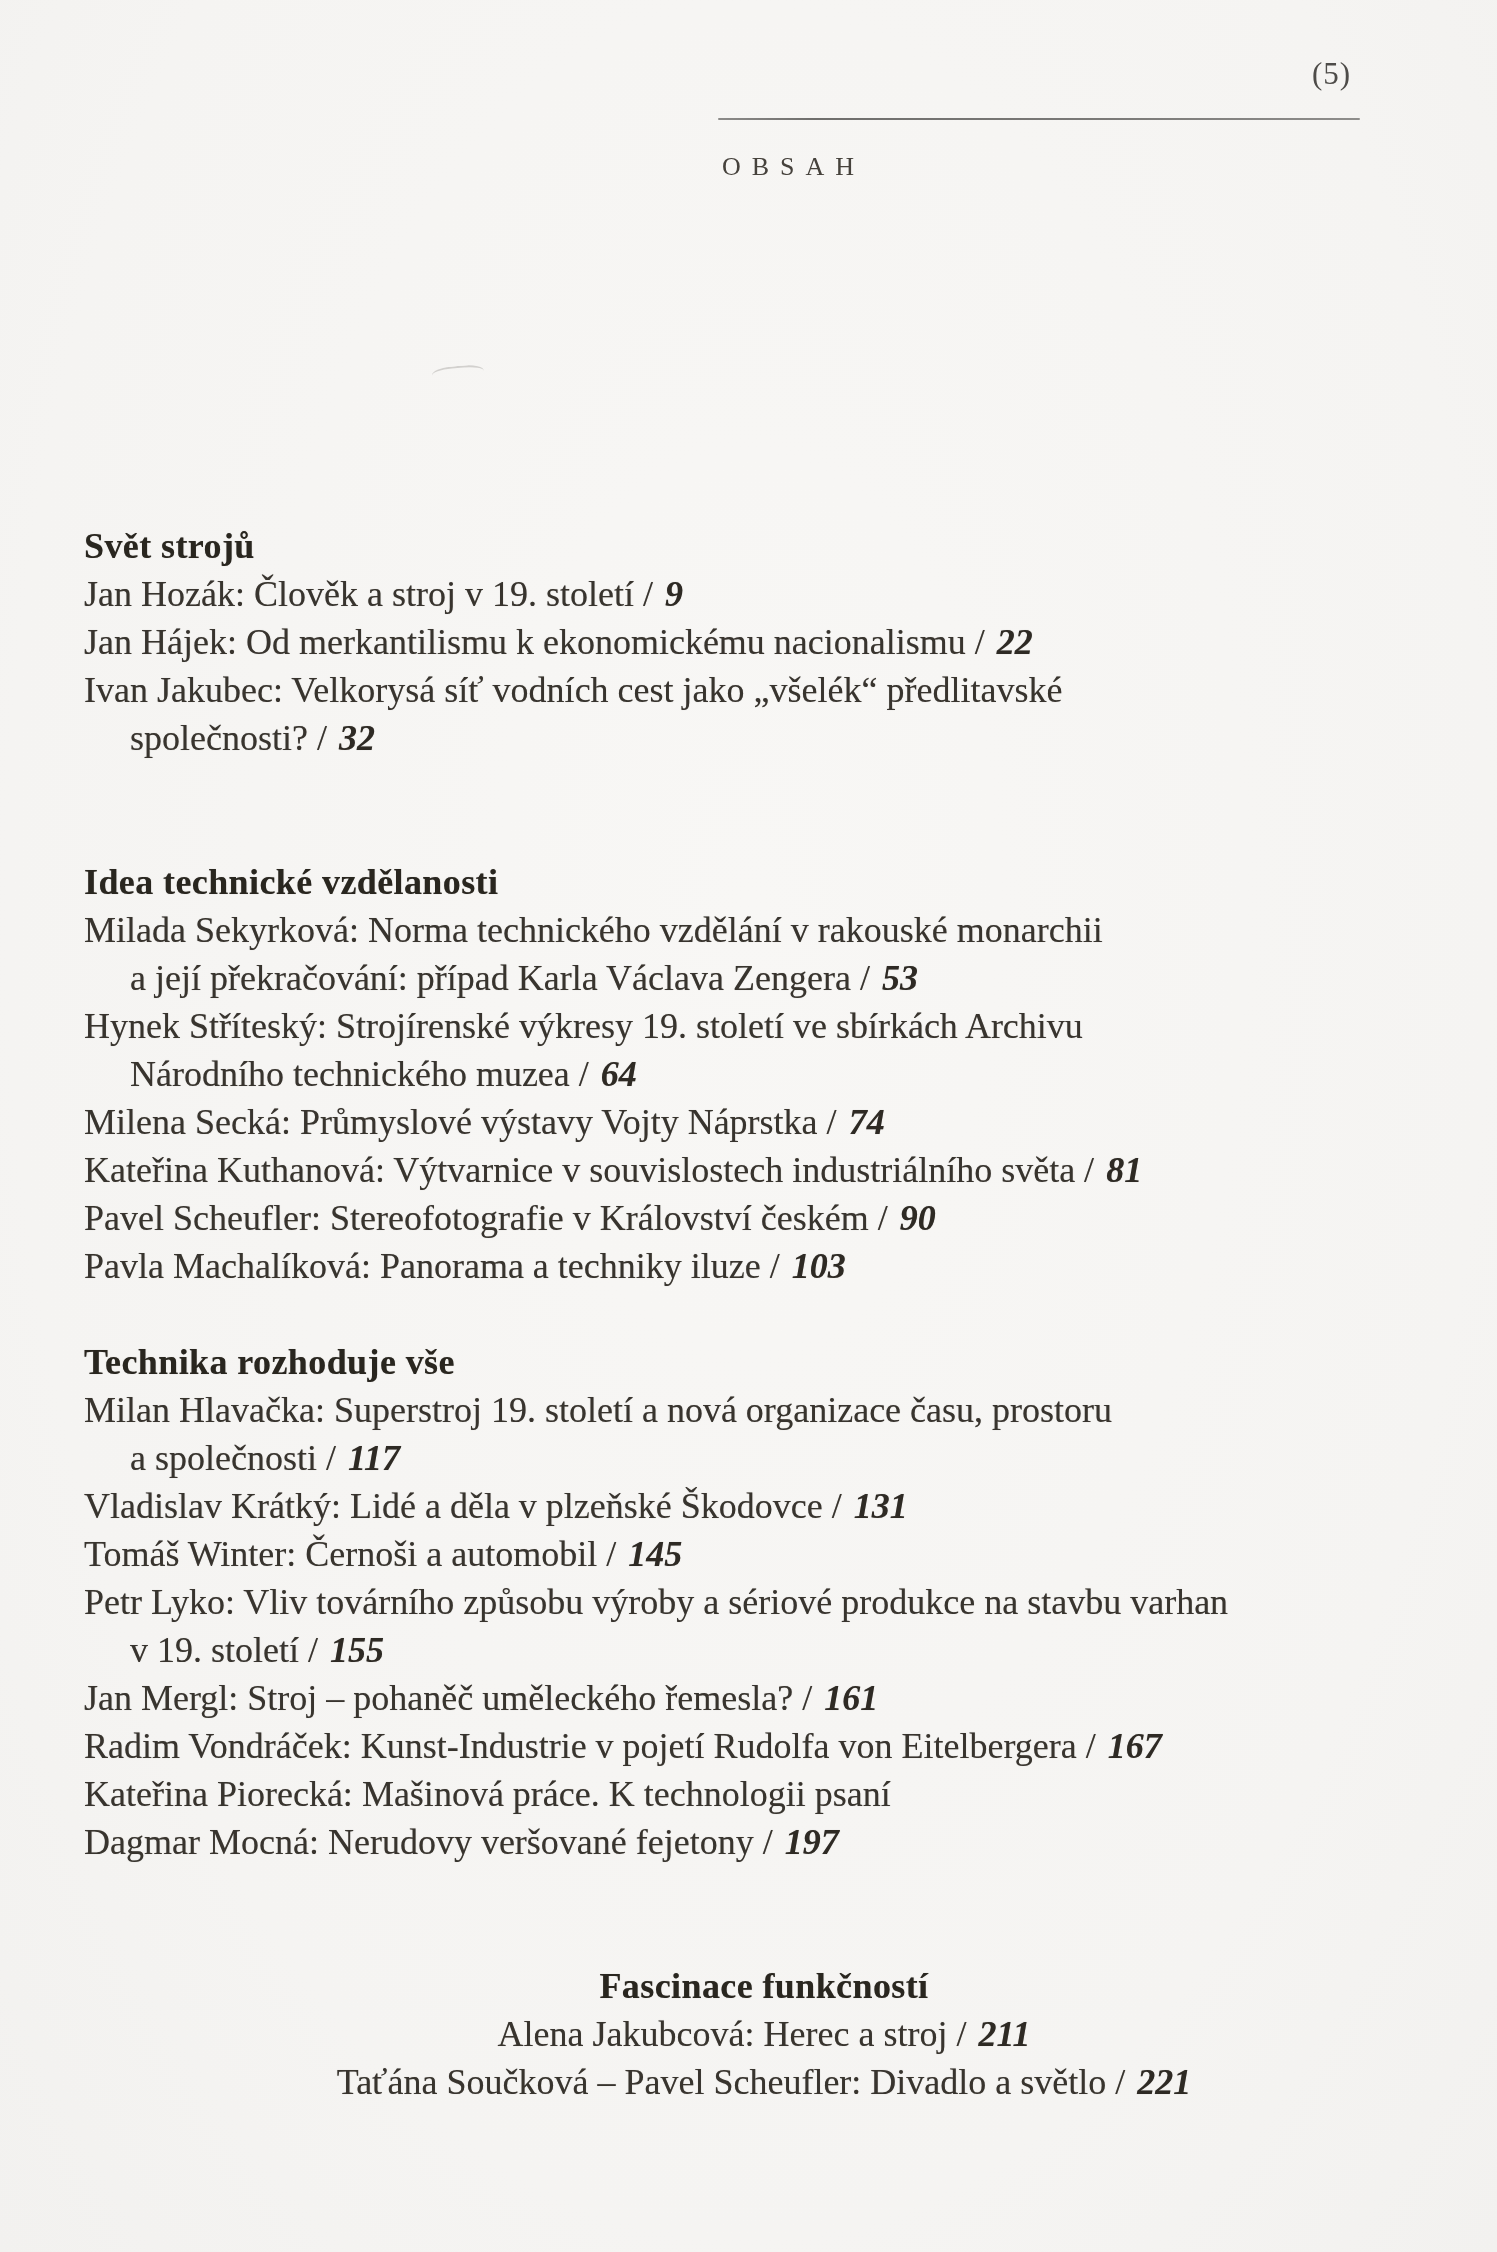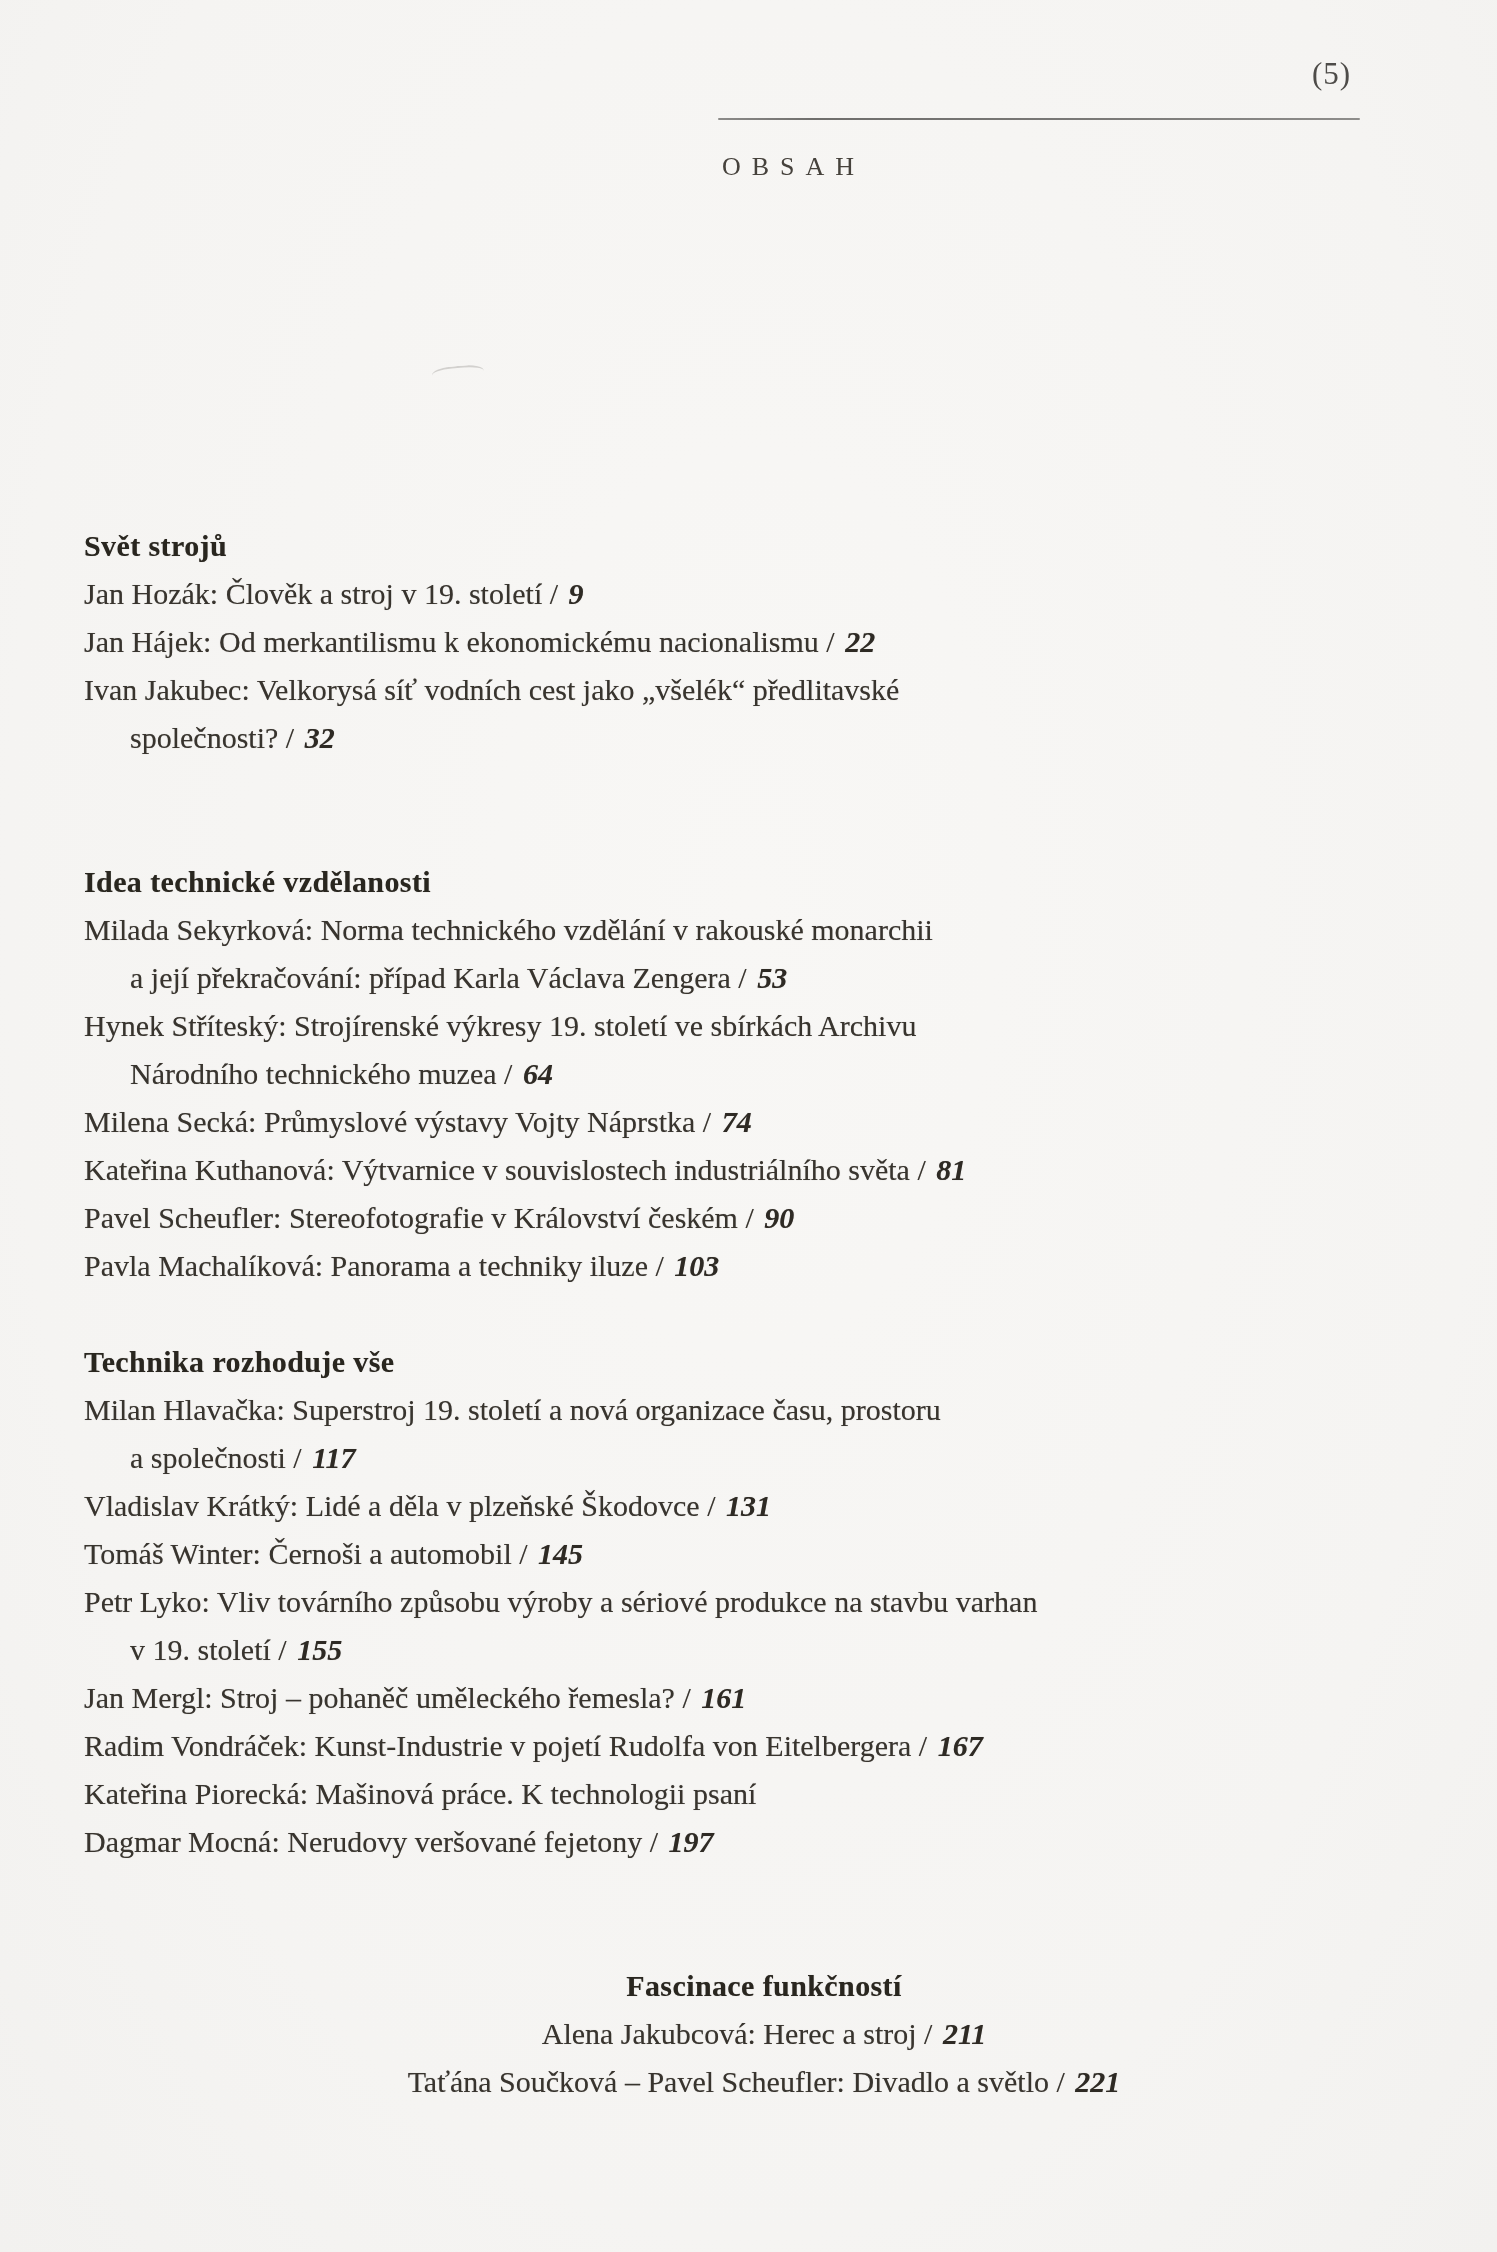--- a/index.html
+++ b/index.html
@@ -65,21 +65,21 @@
     left: 0;
     width: 1360px;
   }
   .s0 { top: 522px; }
   .s1 { top: 858px; }
   .s2 { top: 1338px; }
   .s3 { top: 1962px; text-align: center; }
   .line {
     height: 48px;
     line-height: 48px;
-    font-size: 30px;
+    font-size: 36px;
     white-space: nowrap;
     text-shadow: 0 0 0.7px rgba(56, 52, 46, 0.45);
   }
   .line.indent { padding-left: 46px; }
   .heading {
     font-weight: 700;
     color: #29261f;
     letter-spacing: 0.4px;
   }
   .italic { }

